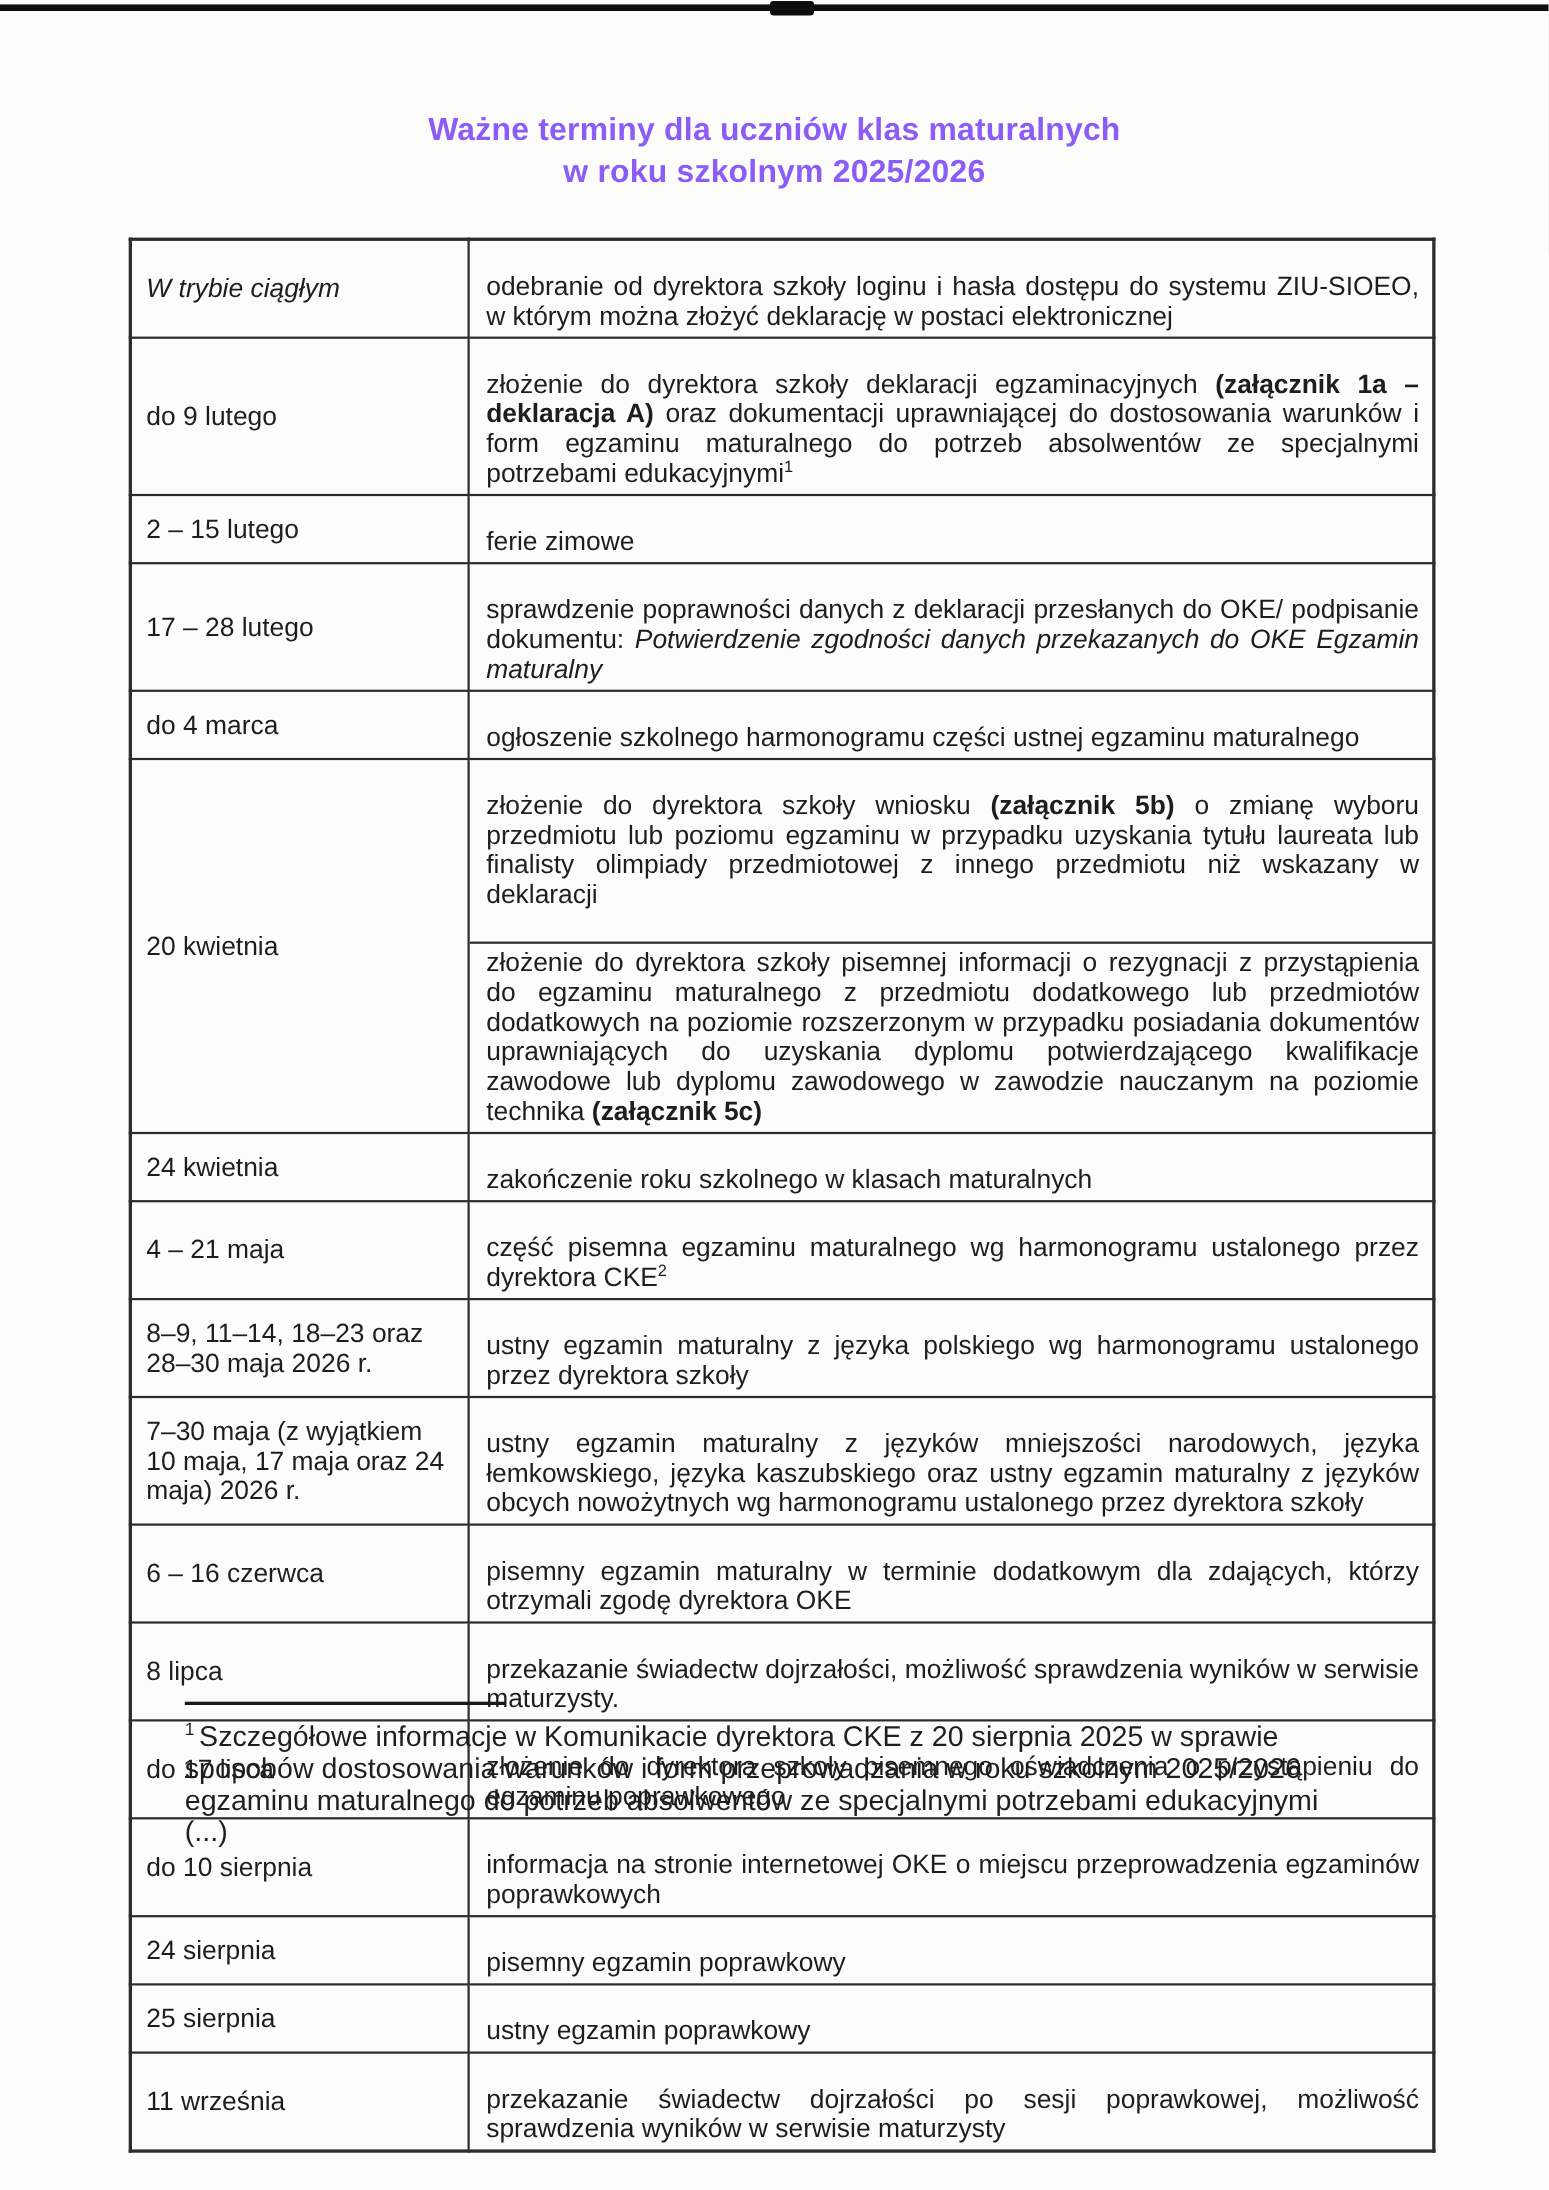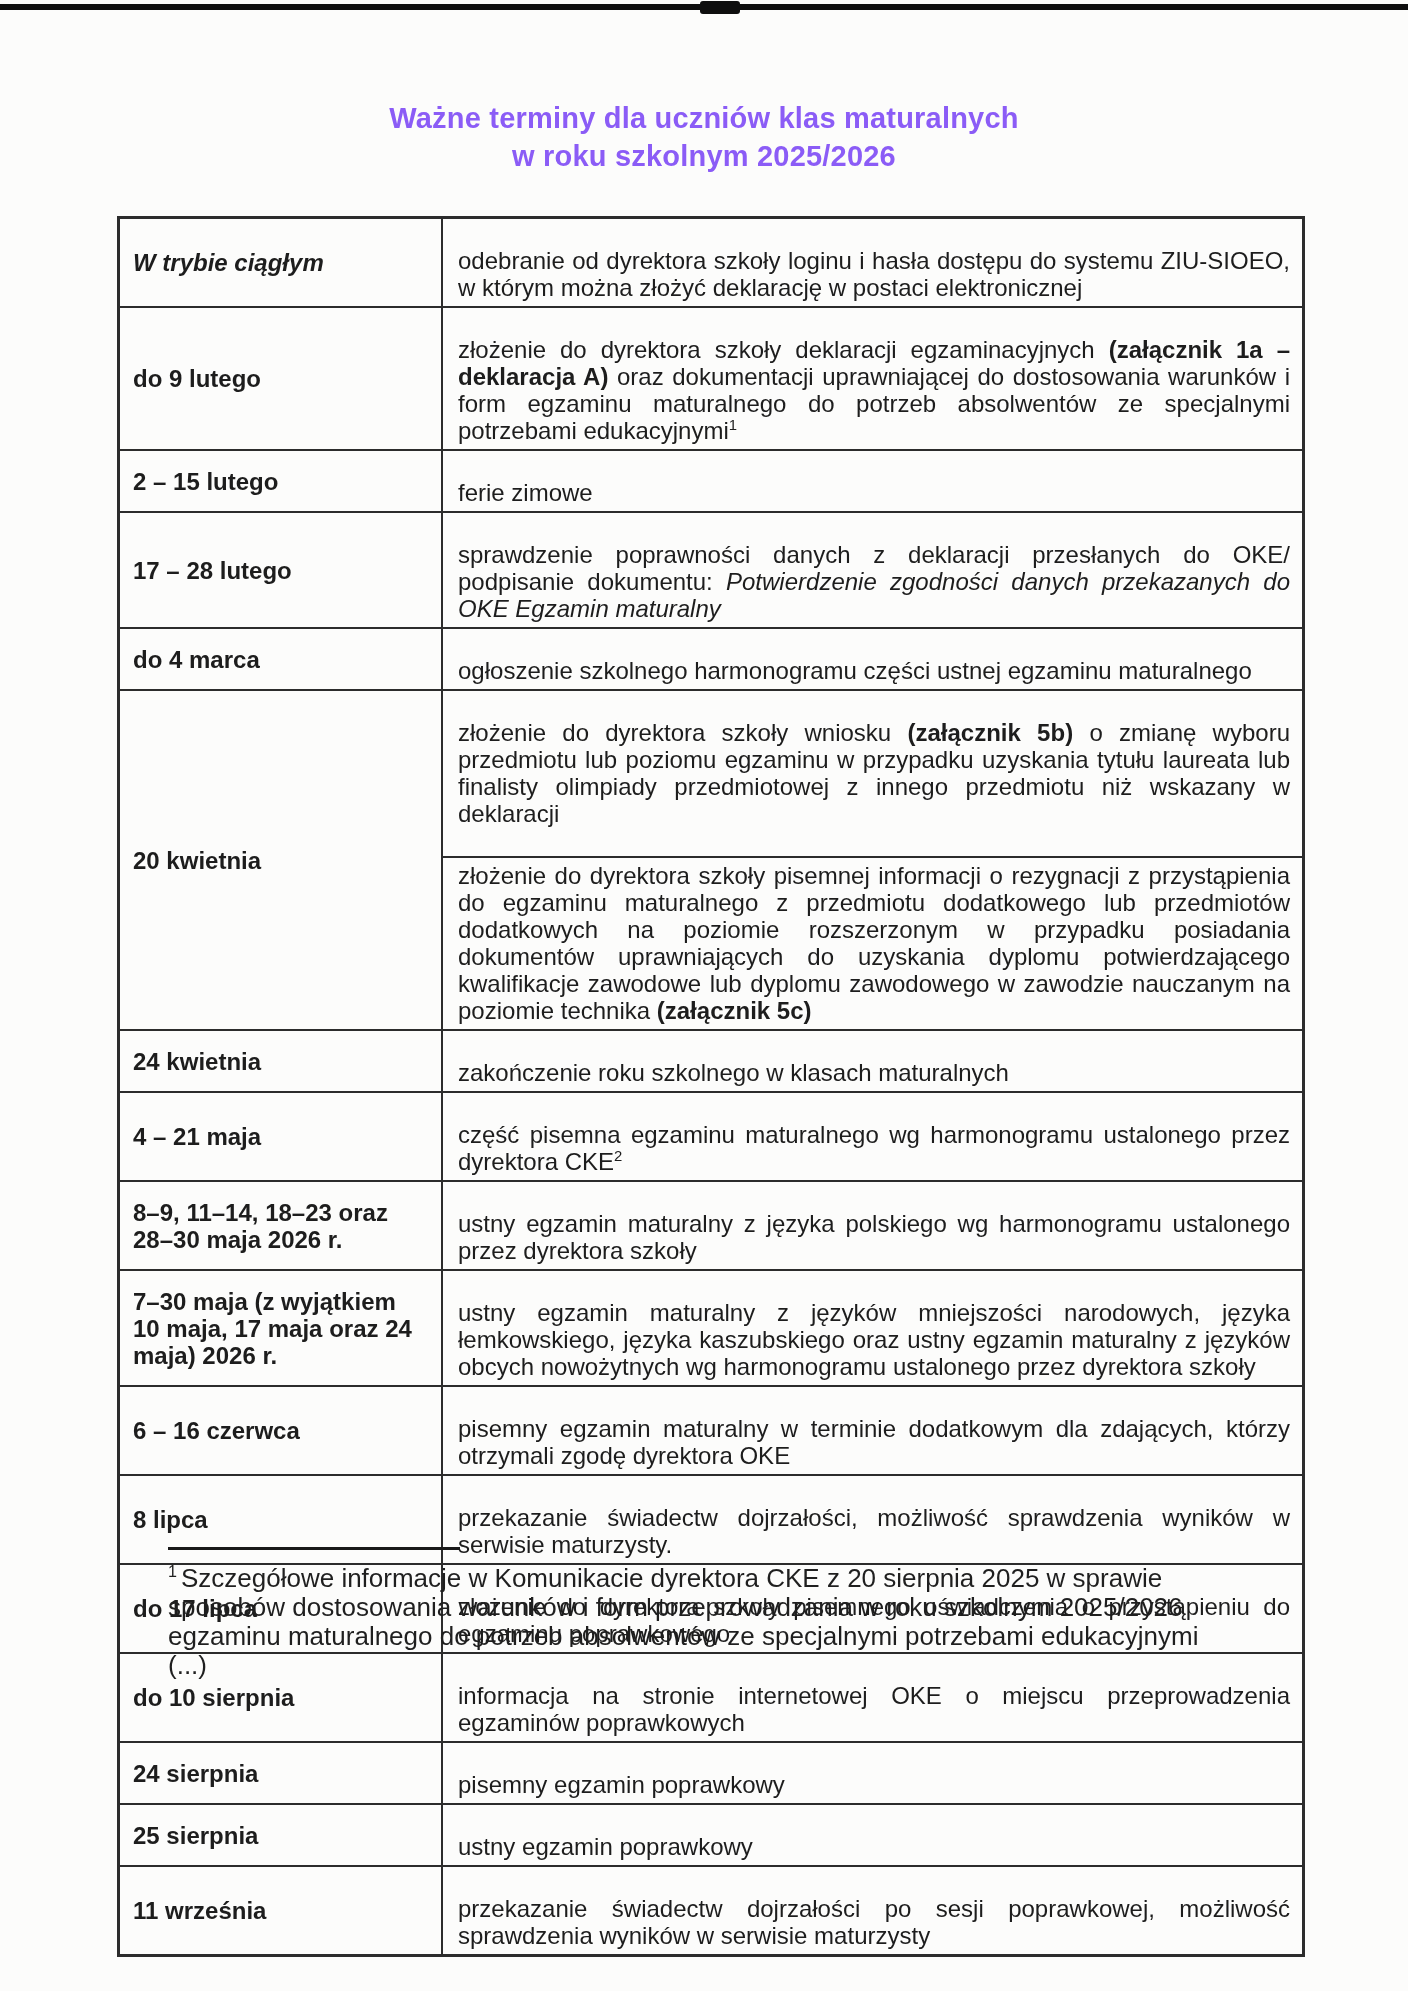--- a/index.html
+++ b/index.html
@@ -26,22 +26,22 @@
     position:absolute; left:117px; top:216px; width:1188px;
     border-collapse:collapse; table-layout:fixed;
   }
   table.schedule { border:3px solid #2c2c2c; }
   table.schedule td {
     border:2px solid #2c2c2c;
     vertical-align:middle;
     font-size:24px; line-height:27px;
   }
   td.date {
-    width:284px; font-weight:700;
-    padding:4px 24px 4px 13px;
+    width:284px; font-weight:400;
+    padding:4px 8px 4px 13px;
   }
   td.date.italic { font-style:italic; }
   td.desc { padding:0; }
   td.desc .para {
     padding:4px 12px 5px 15px;
     text-align:justify;
     margin-top:24px;
   }
   td.desc .para + .para { border-top:2px solid #2c2c2c; }
   sup { font-size:62%; line-height:0; vertical-align:super; }

